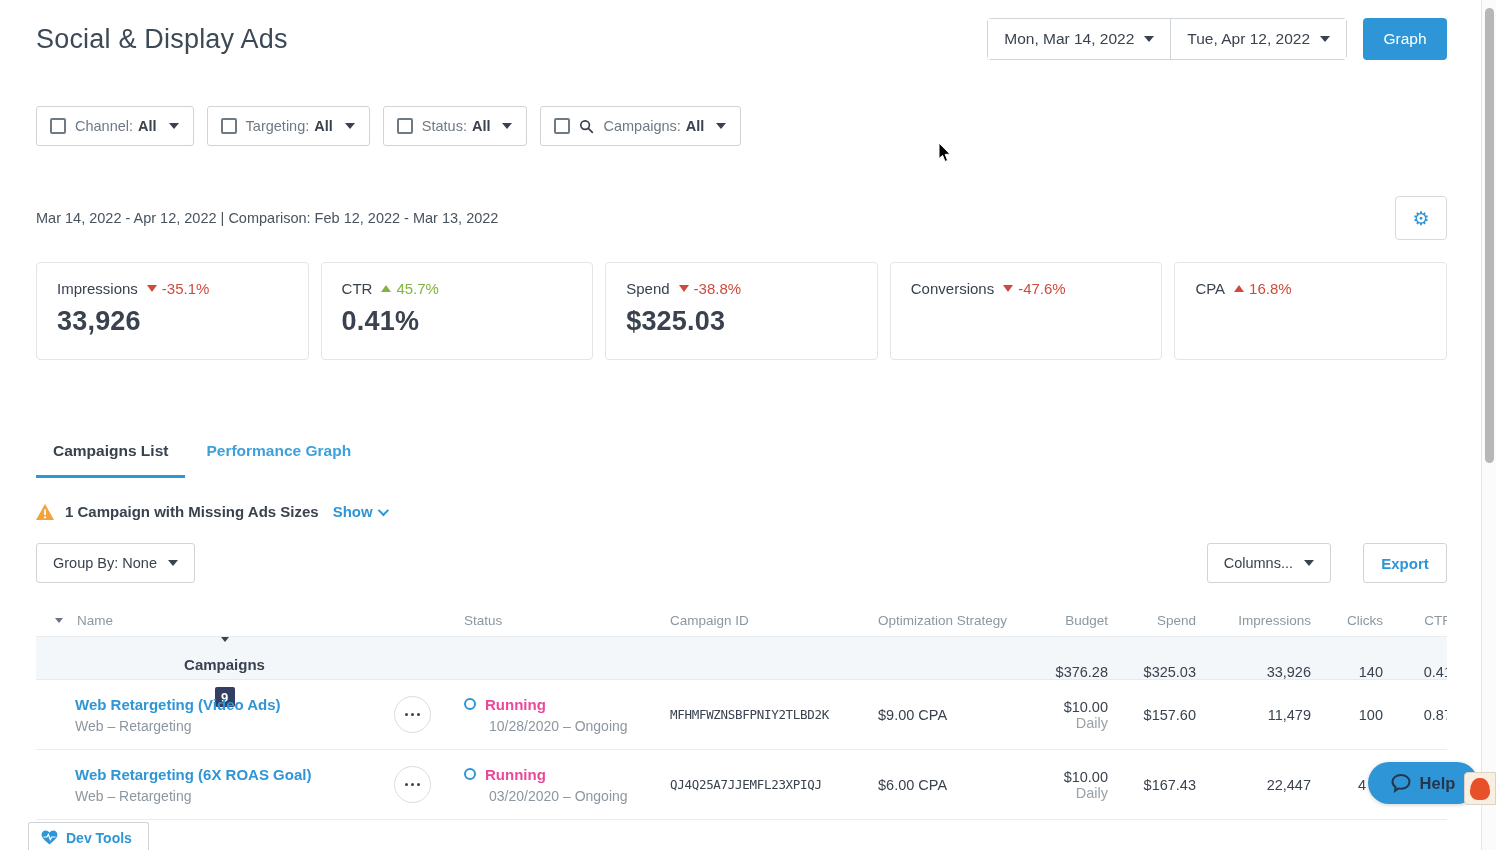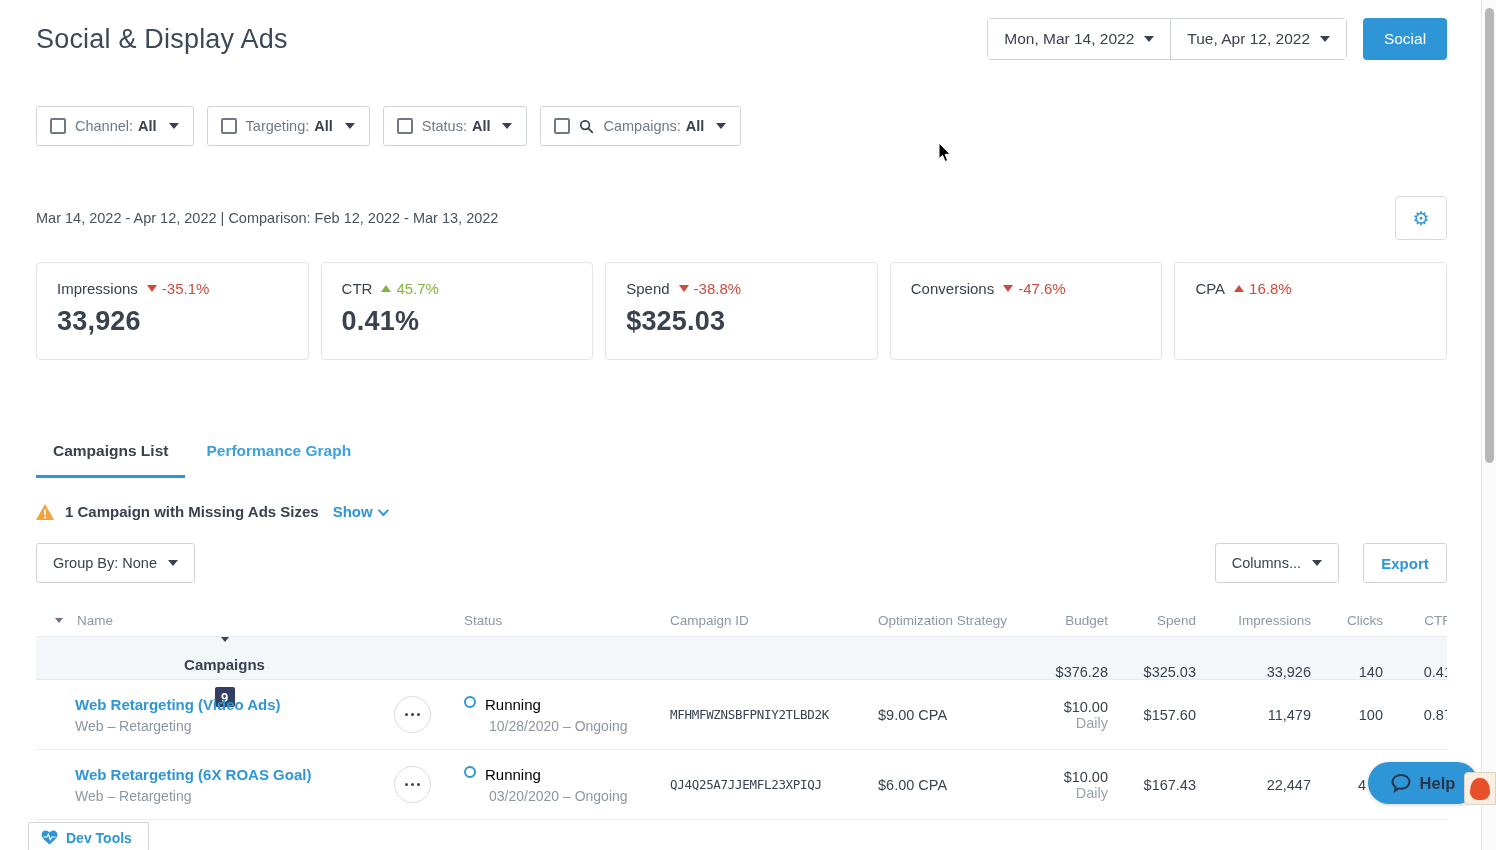--- a/index.html
+++ b/index.html
@@ -56,21 +56,21 @@
   
   .warning-row { display:flex; align-items:center; gap:11px; margin-top:25px; }
   .warn-icon { width:18px; height:16px; flex:0 0 auto; }
   .warning-text { font-size:15px; font-weight:700; color:#39424e; }
   .show-link { font-size:15px; font-weight:700; color:#2e96d6; margin-left:3px; display:flex; align-items:center; gap:5px; cursor:pointer; }
   .chev-down { width:8px; height:8px; border-right:2px solid #2e96d6; border-bottom:2px solid #2e96d6; transform:rotate(45deg) translateY(-2px); }
 
   
   .controls-row { display:flex; justify-content:space-between; align-items:center; margin-top:23px; }
   .select-btn { display:flex; align-items:center; gap:11px; height:40px; padding:0 16px; border:1px solid #cfd4d9; border-radius:3px; background:#fff; font-size:14.5px; color:#39424e; cursor:pointer; }
-  .controls-right { display:flex; align-items:center; gap:24px; }
+  .controls-right { display:flex; align-items:center; gap:32px; }
   .export-btn { height:40px; width:84px; border:1px solid #cfd4d9; border-radius:3px; background:#fff; color:#2e96d6; font-weight:700; font-size:15px; font-family:inherit; cursor:pointer; }
 
   
   .table-clip { width:1411px; overflow:hidden; margin-top:22px; }
   .grid-row { display:grid; grid-template-columns:358px 46px 210px 212px 158px 88px 88px 115px 72px 69px; width:1416px; align-items:center; }
   .th-row { height:32px; color:#8d97a0; font-size:13.5px; border-bottom:1px solid #e9edf0; }
   .th { padding-left:16px; }
   .th.name-h { display:flex; align-items:center; gap:14px; padding-left:19px; }
   .th.num { text-align:right; padding-left:0; }
   .group-row { height:43px; background:#f3f7fa; border-bottom:1px solid #e7ebee; font-size:15px; }
@@ -78,21 +78,21 @@
   .group-label { font-weight:700; color:#39424e; }
   .count-badge { min-width:20px; height:20px; background:#333e63; color:#fff; font-size:13px; font-weight:700; display:flex; align-items:center; justify-content:center; border-radius:2px; padding:0 4px; }
   .num-cell { text-align:right; font-size:14.5px; color:#39424e; }
   .data-row { height:70px; border-bottom:1px solid #e9edf0; }
   .name-cell { padding-left:39px; }
   .name-link { color:#2e96d6; font-weight:700; font-size:15px; cursor:pointer; }
   .name-sub { color:#8d97a0; font-size:14px; margin-top:5px; }
   .ellipsis-btn { width:37px; height:37px; border:1px solid #d9dde1; border-radius:50%; background:#fff; display:flex; align-items:center; justify-content:center; gap:2.5px; cursor:pointer; }
   .ellipsis-btn i { width:3.5px; height:3.5px; background:#39424e; border-radius:50%; }
   .status-cell { padding-left:24px; }
-  .status-line { display:flex; gap:9px; font-size:15px; color:#000000; }
+  .status-line { display:flex; align-items:center; gap:9px; font-size:15px; color:#ec4899;font-weight:bold; }
   .status-ring { width:12px; height:12px; border:2px solid #2e96d6; border-radius:50%; flex:0 0 auto; }
   .status-dates { color:#8d97a0; font-size:14px; margin-top:5px; padding-left:25px; }
   .cid-cell { font-family:"DejaVu Sans Mono","Liberation Mono",monospace; font-size:12.5px; letter-spacing:-.3px; color:#39424e; padding-left:20px; }
   .opt-cell { font-size:14.5px; color:#39424e; padding-left:16px; }
   .budget-period { color:#98a1aa; }
   .clicks-offset { padding-right:17px; }
 
   
   .scrollbar { position:absolute; top:0; right:0; width:15px; height:850px; background:#fbfbfb; border-left:1px solid #e6e6e6; }
   .scroll-thumb { position:absolute; top:8px; left:3px; width:9px; height:455px; background:#b7b7b7; border-radius:5px; }
@@ -116,21 +116,21 @@
         <div class="date-group">
           <div class="date-btn">
             <span>Mon, Mar 14, 2022</span>
             <span class="caret-down"></span>
           </div>
           <div class="date-btn">
             <span>Tue, Apr 12, 2022</span>
             <span class="caret-down"></span>
           </div>
         </div>
-        <button class="primary-btn">Social</button>
+        <button class="primary-btn">Graph</button>
       </div>
     </div>
 
     <div class="filters-row">
       <div class="filter-btn">
         <span class="checkbox"></span>
         <span class="filter-label">Channel:</span>
         <span class="filter-value">All</span>
         <span class="caret-down"></span>
       </div>

